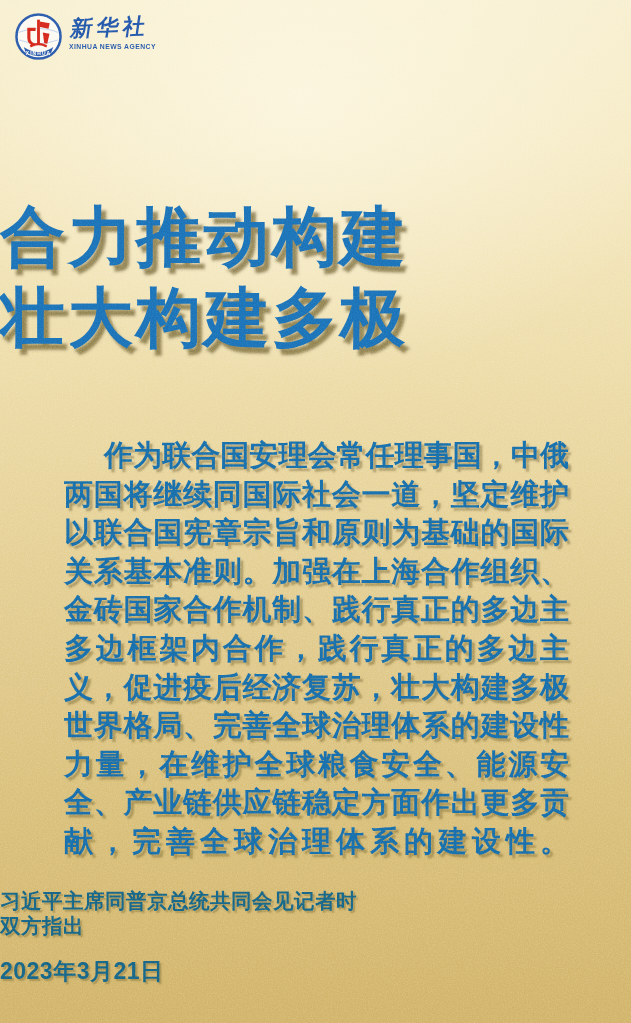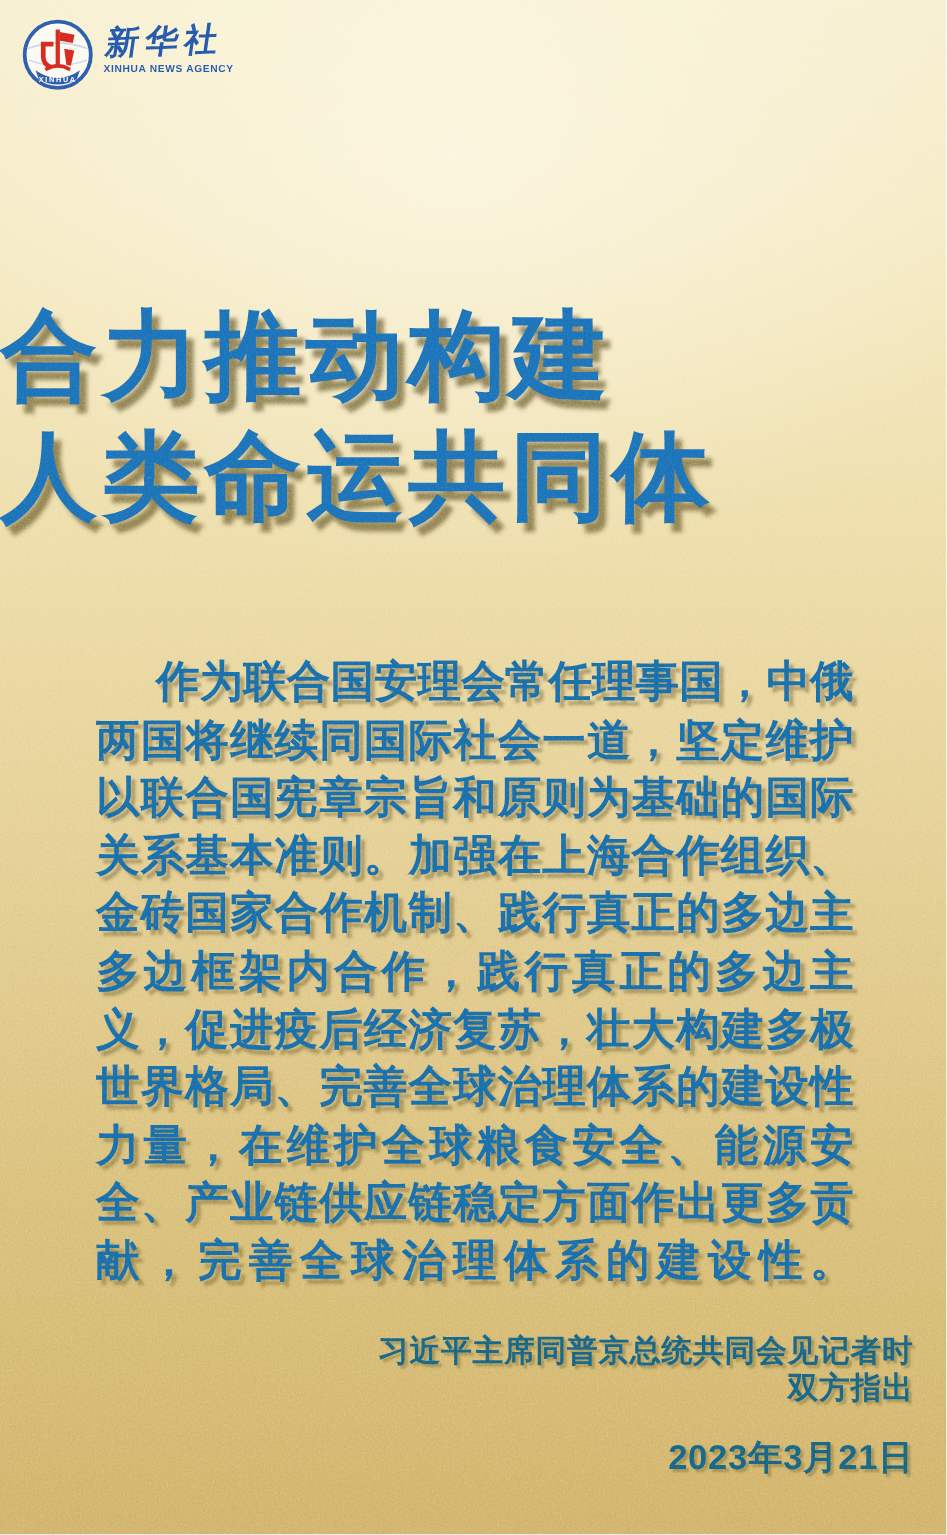--- a/index.html
+++ b/index.html
@@ -55,21 +55,21 @@
     font-size: 29px; line-height: 38.6px; font-weight: bold;
     color: #1868a5;
     text-shadow: 3px 3px 2px rgba(105,88,46,0.5);
     text-align: justify; text-align-last: justify;
     text-justify: inter-character;
   }
   .body-line.indent { text-indent: 40px; }
   
   .footer-block {
     position: absolute; top: 889px; left: 0; width: 609px;
-    text-align: right;
+    text-align: left;
   }
   .footer-line {
     font-size: 20.5px; line-height: 24.5px; font-weight: bold;
     color: #17607f; letter-spacing: 0.5px;
     text-shadow: 2px 2px 1.5px rgba(105,88,46,0.45);
   }
   .footer-line.date { font-size: 23px; line-height: 27px; margin-top: 20px; }
 </style>
 </head>
 <body>
@@ -96,21 +96,21 @@
       <text x="24" y="42" text-anchor="middle" font-size="4.8" letter-spacing="1.1" font-weight="bold" fill="#ffffff">XINHUA</text>
     </svg>
     <div class="wordmark">
       <div class="cn">新华社</div>
       <div class="en">XINHUA NEWS AGENCY</div>
     </div>
   </header>
 
   <div class="title-block">
     <div class="title-line">合力推动构建</div>
-    <div class="title-line">人类命运共同体</div>
+    <div class="title-line">壮大构建多极</div>
   </div>
 
   <div class="body-block">
     <div class="body-line indent">作为联合国安理会常任理事国，中俄</div>
     <div class="body-line">两国将继续同国际社会一道，坚定维护</div>
     <div class="body-line">以联合国宪章宗旨和原则为基础的国际</div>
     <div class="body-line">关系基本准则。加强在上海合作组织、</div>
     <div class="body-line">金砖国家合作机制、践行真正的多边主</div>
     <div class="body-line">多边框架内合作，践行真正的多边主</div>
     <div class="body-line">义，促进疫后经济复苏，壮大构建多极</div>

